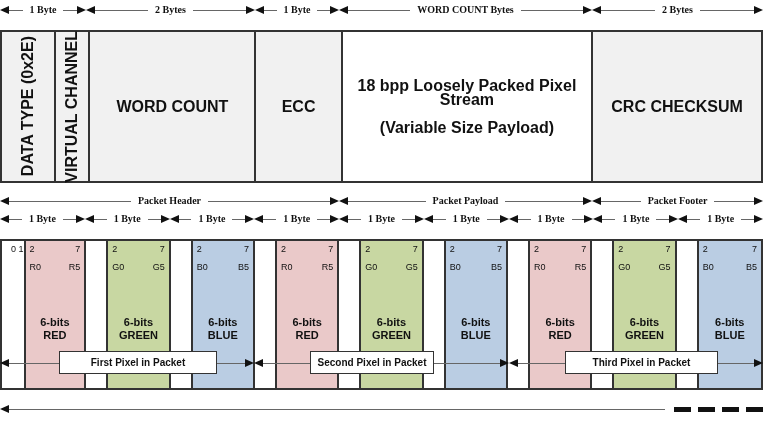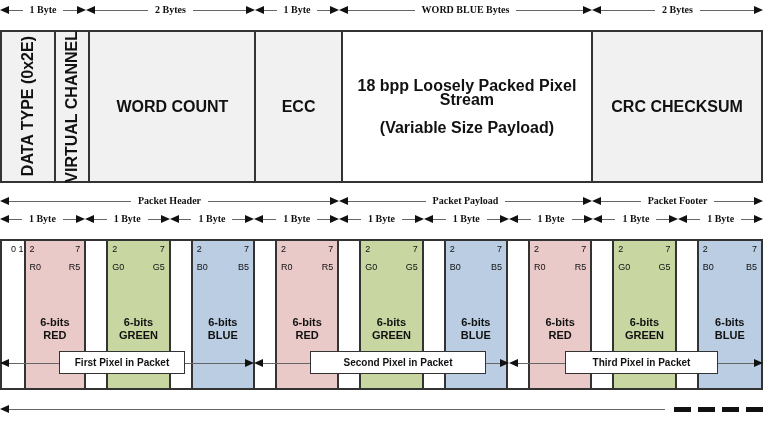--- a/index.html
+++ b/index.html
@@ -87,21 +87,21 @@
   <div class="dim" style="left:255px;width:84px;top:4px">
     <span class="ah-l"></span>
       <span class="ln"></span>
     <span class="lb">1 Byte</span>
     <span class="ln"></span>
       <span class="ah-r"></span>
   </div>
   <div class="dim" style="left:339px;width:253px;top:4px">
     <span class="ah-l"></span>
       <span class="ln"></span>
-    <span class="lb">WORD BLUE Bytes</span>
+    <span class="lb">WORD COUNT Bytes</span>
     <span class="ln"></span>
       <span class="ah-r"></span>
   </div>
   <div class="dim" style="left:592px;width:171px;top:4px">
     <span class="ah-l"></span>
       <span class="ln"></span>
     <span class="lb">2 Bytes</span>
     <span class="ln"></span>
       <span class="ah-r"></span>
   </div>
@@ -352,24 +352,24 @@
     <span class="ah-l"></span>
       <span class="ln"></span>
       <span class="ah-r"></span>
   </div>
   <div class="dim pxdim" style="left:509px;width:254px;top:357px">
     <span class="ah-l"></span>
       <span class="ln"></span>
       <span class="ah-r"></span>
   </div>
 
-  <div class="pxbox" style="left:59px;width:126px">
+  <div class="pxbox" style="left:59px;width:158px">
       <span>First Pixel in Packet</span>
     </div>
-  <div class="pxbox" style="left:310px;width:176px">
+  <div class="pxbox" style="left:310px;width:124px">
       <span>Second Pixel in Packet</span>
     </div>
   <div class="pxbox" style="left:565px;width:153px">
       <span>Third Pixel in Packet</span>
     </div>
 
   <div class="dim" id="footer-dim">
     <span class="ah-l"></span>
     <span class="ln"></span>
     <span class="ln"></span>

